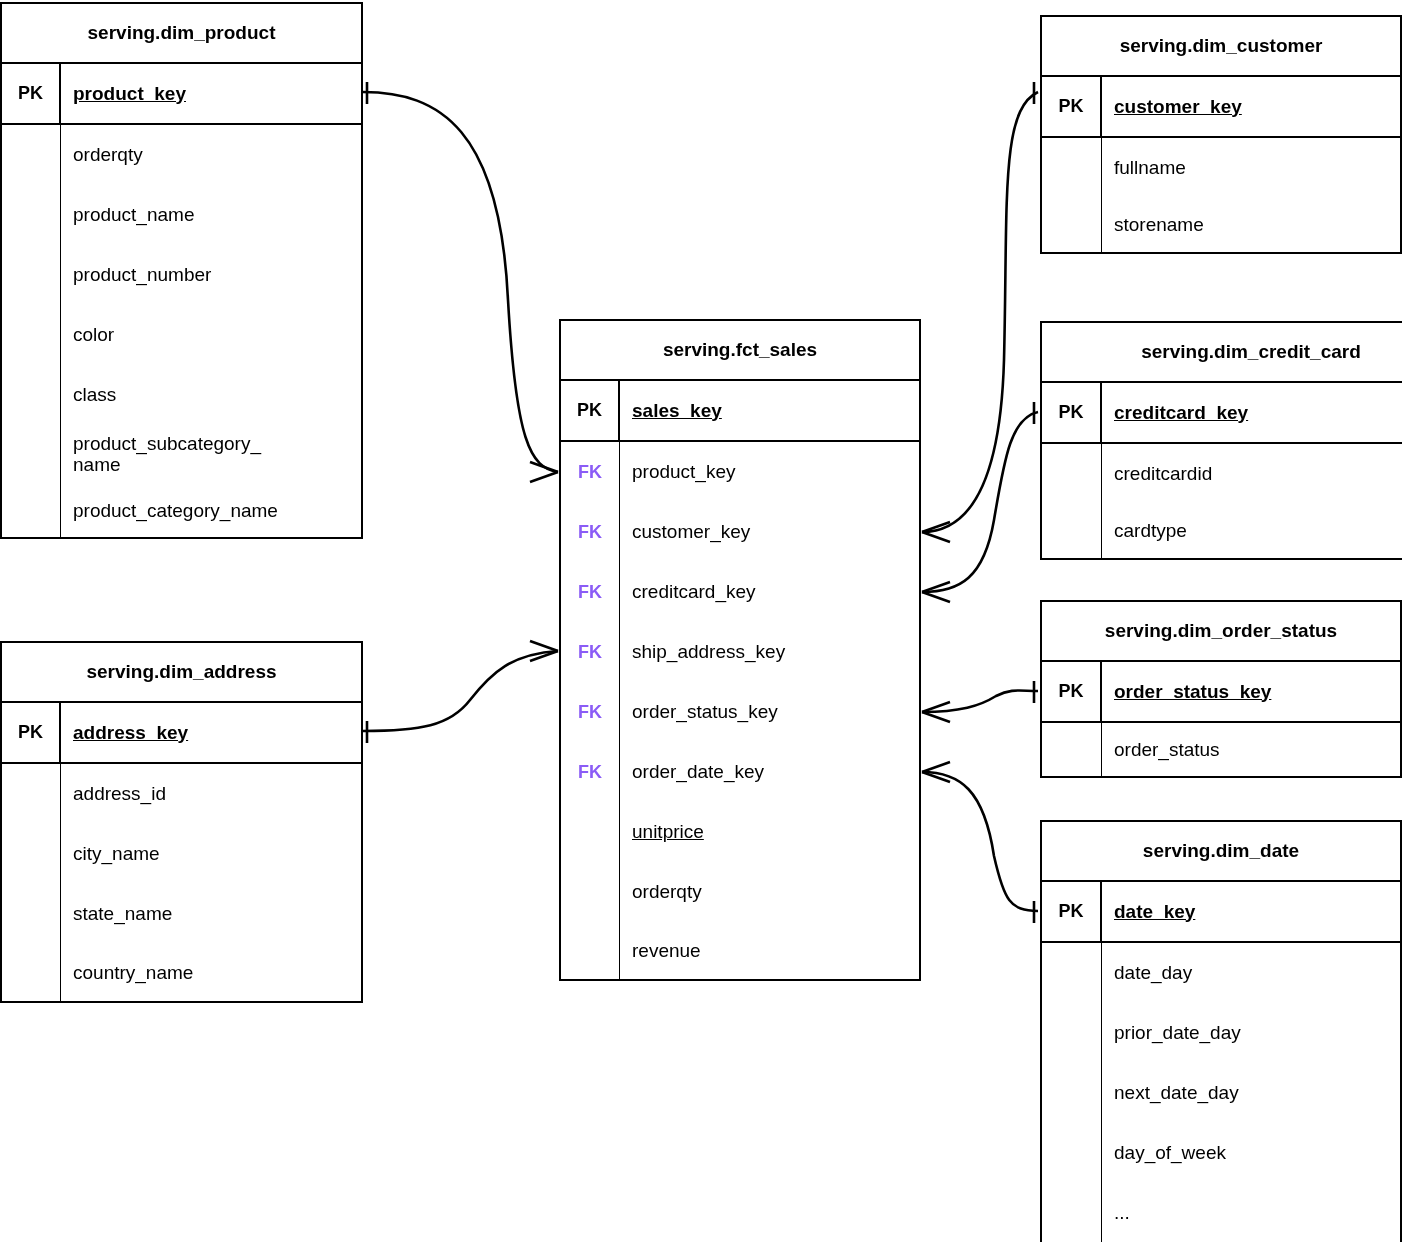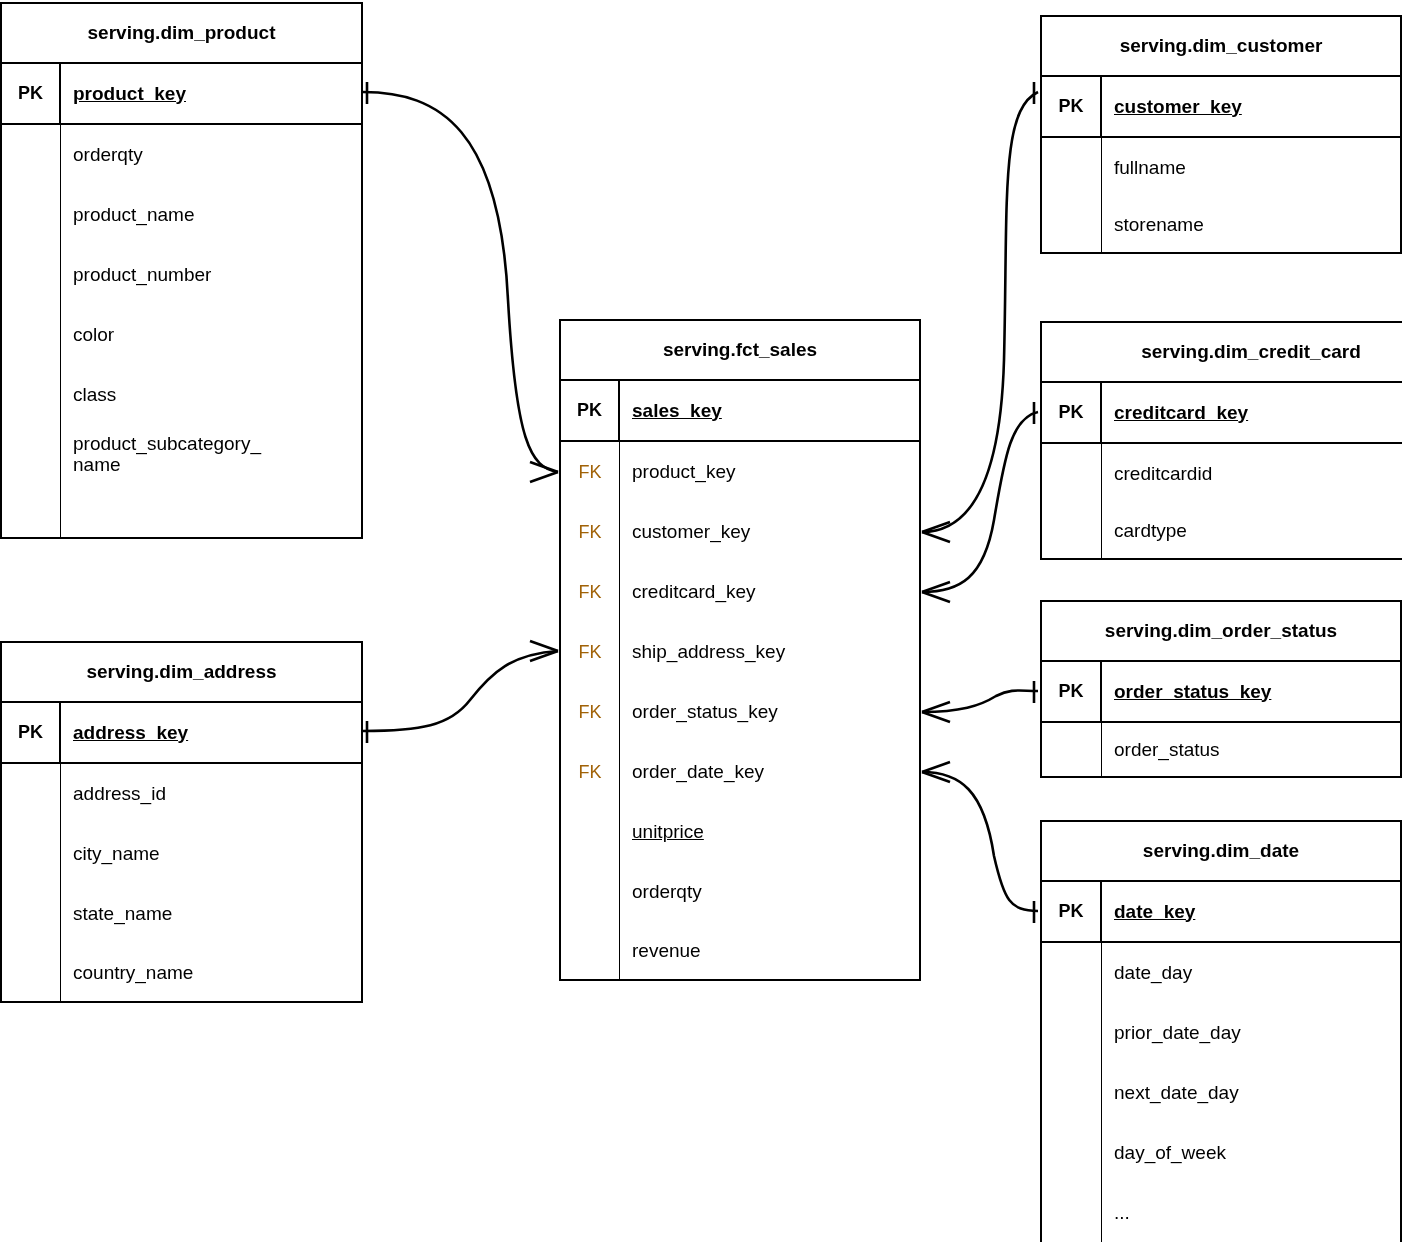--- a/index.html
+++ b/index.html
@@ -77,21 +77,22 @@
     flex: 0 0 auto;
     border-right: 1px solid #000000;
     display: flex;
     flex-direction: column;
   }
   .fieldblock .keycol .kc {
     display: flex;
     align-items: center;
     justify-content: center;
     font-size: 18px;
-    color: #a16207;
+    color: #8b5cf6;
+    font-weight: bold;
   }
   .fieldblock .namecol {
     box-sizing: border-box;
     flex: 1 1 auto;
     display: flex;
     flex-direction: column;
   }
   .fieldblock .namecol .nc {
     display: flex;
     align-items: center;
@@ -189,20 +190,21 @@
       <div class="namecol">
         <div class="nc" style="height:60px;">orderqty</div>
         <div class="nc" style="height:60px;">product_name</div>
         <div class="nc" style="height:60px;">product_number</div>
         <div class="nc" style="height:60px;">color</div>
         <div class="nc" style="height:60px;">class</div>
         <div class="nc multi" style="height:60px;">
           <span>product_subcategory_</span>
           <span>name</span>
         </div>
+        <div class="nc" style="height:52px;">product_category_name</div>
       </div>
     </div>
   </div>
 
   <div class="entity" style="left:0px; top:641px; width:363px; height:362px;">
     <div class="entity-title" style="height:60px;">serving.dim_address</div>
     <div class="row pk-row" style="height:61px;">
       <div class="keycell" style="width:59px;">PK</div>
       <div class="namecell pkname">address_key</div>
     </div>

